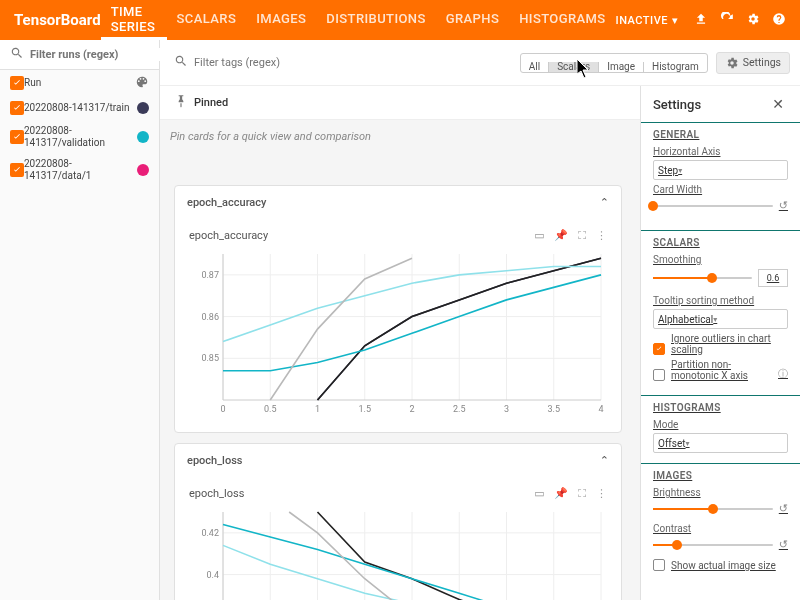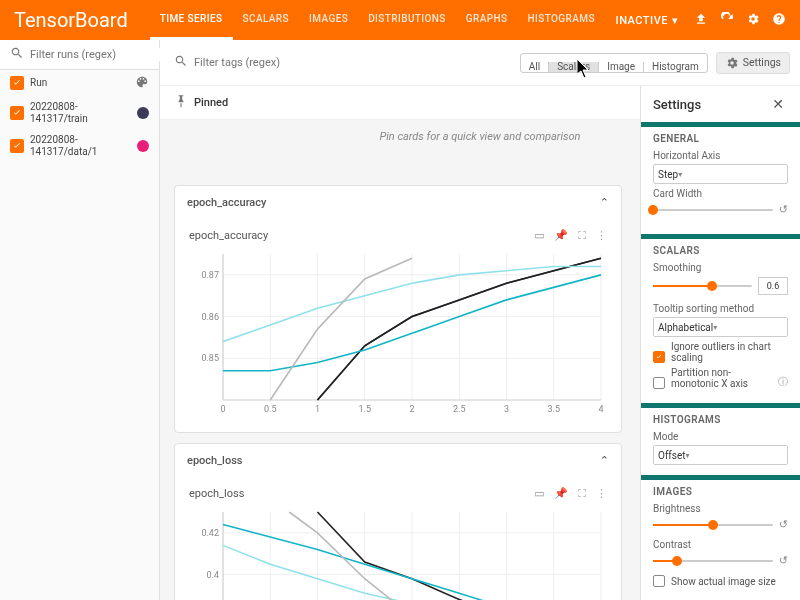--- a/index.html
+++ b/index.html
@@ -1,57 +1,57 @@
 <!DOCTYPE html>
 <html><head>
 <meta charset="utf-8">
 <style>
 * { box-sizing: border-box; margin: 0; padding: 0; font-family: Roboto, "Helvetica Neue", Arial, sans-serif; }
 body { width: 800px; height: 600px; overflow: hidden; background: #fff; font-size: 12px; color: #333; }
 .topbar { height: 40px; background: #ff6f00; color: #fff; display: flex; align-items: center; padding: 0 14px; }
-.brand { font-size: 20px; font-weight: 400; margin-right: 22px; }
+.brand { font-size: 15px; font-weight: 700; }
 .tabs { display: flex; height: 100%; }
-.tab { padding: 0 10px; font-size: 10px; font-weight: 500; letter-spacing: .4px; color: rgba(255,255,255,.82); display: flex; align-items: center; cursor: pointer; border-bottom: 3px solid transparent; }
+.tab { padding: 0 10px; font-size: 13px; font-weight: 500; letter-spacing: .4px; color: rgba(255,255,255,.82); display: flex; align-items: center; cursor: pointer; border-bottom: 3px solid transparent; }
 .tab.active { color: #fff; border-bottom-color: #fff; }
 .spacer { flex: 1; }
 .inactive-chip { font-size: 11px; font-weight: 500; letter-spacing: .5px; margin-right: 6px; display: flex; align-items: center; gap: 4px; cursor: pointer; }
 .topicons { display: flex; gap: 12px; margin-left: 10px; }
 .topicons svg { fill: #fff; cursor: pointer; }
 .layout { display: flex; height: 560px; }
 .sidebar { width: 160px; border-right: 1px solid #e0e0e0; background: #fafafa; }
 .filterrow { display: flex; align-items: center; gap: 6px; padding: 6px 10px; border-bottom: 1px solid #e0e0e0; background: #fff; height: 30px; }
-.filterrow input { border: none; outline: none; font-size: 11px; flex: 1; color: #555; }
-.runrow { display: flex; align-items: center; padding: 5px 10px; gap: 6px; font-size: 10px; color: #444; }
+.filterrow input { border: none; outline: none; font-size: 11px; flex: 1; color: #555; font-weight: bold; }
+.runrow { display: flex; align-items: center; padding: 5px 10px; font-size: 10px; color: #444; }
 .chk { width: 14px; height: 14px; background: #ff6f00; border-radius: 2px; display: flex; align-items: center; justify-content: center; flex: none; }
 .chk svg { fill: #fff; }
 .runlabel { flex: 1; line-height: 1.15; }
 .runcolor { width: 12px; height: 12px; border-radius: 50%; flex: none; }
 .main { flex: 1; display: flex; flex-direction: column; overflow: hidden; }
 .toprow { display: flex; align-items: center; gap: 8px; padding: 6px 10px 6px 14px; border-bottom: 1px solid #eee; height: 46px; }
 .searchtag { flex: 1; display: flex; align-items: center; gap: 6px; }
 .searchtag input { border: none; outline: none; font-size: 11px; flex: 1; }
 .pillgroup { display: flex; border: 1px solid #ccc; border-radius: 3px; height: 20px; }
 .pill { font-size: 10px; color: #555; padding: 2px 8px; border-right: 1px solid #ccc; display: flex; align-items: center; cursor: pointer; margin-top: 8px; }
 .pill:last-child { border-right: none; }
 .pill.active { background: #e0e0e0; }
 .settingsbtn { display: flex; align-items: center; gap: 4px; background: #eee; border: 1px solid #ddd; border-radius: 3px; padding: 3px 8px; font-size: 10.5px; color: #555; cursor: pointer; }
 .content { flex: 1; overflow: auto; background: #f5f5f5; position: relative; }
 .pinned { display: flex; align-items: center; gap: 6px; padding: 8px 14px; background: #fff; border-bottom: 1px solid #eee; font-size: 11px; font-weight: 500; }
-.pinmsg { text-align: center; font-style: italic; color: #888; padding: 10px; font-size: 11px; }
+.pinmsg { text-align: left; font-style: italic; color: #888; padding: 10px; font-size: 11px; }
 .card { margin: 10px 14px; background: #fff; border: 1px solid #e0e0e0; border-radius: 4px; }
 .cardhead { display: flex; align-items: center; justify-content: space-between; padding: 10px 12px; font-size: 11px; font-weight: 500; color: #555; cursor: pointer; }
 .chartwrap { padding: 10px 14px 14px; }
 .charthead { display: flex; align-items: center; justify-content: space-between; font-size: 11px; color: #555; margin-bottom: 6px; }
 .charticons { display: flex; gap: 10px; color: #999; }
 .charticons span { cursor: pointer; }
 .chart { width: 100%; height: 170px; position: relative; }
 .panel { position: absolute; right: 0; top: 0; width: 160px; height: 530px; background: #fff; border-left: 1px solid #e0e0e0; overflow: auto; padding-bottom: 20px;}
 .panelhead { display: flex; align-items: center; justify-content: space-between; padding: 10px 12px; font-size: 13px; font-weight: 500; }
 .panelhead .close { cursor: pointer; font-size: 14px; color: #555; padding:0 4px;}
-.section { padding: 6px 12px 10px; border-top: 5px solid #0f766e; }
+.section { padding: 6px 12px 10px; border-top: 1px solid #0f766e; text-decoration: underline; }
 .sectitle { font-size: 10px; font-weight: 600; color: #666; letter-spacing: .4px; margin-bottom: 6px; }
 .label { font-size: 10px; color: #666; margin: 4px 0 3px; }
 .sel { width: 100%; border: 1px solid #ccc; font-size: 10px; padding: 3px 4px; border-radius: 2px; background:#fff; height:20px; display:flex; align-items:center; justify-content:flex-start;}
 .sel::after{content:"▾"; color:#888; font-size:8px;}
 .sliderrow { display: flex; align-items: center; gap: 6px; margin: 4px 0 8px; }
 .slider { flex: 1; height: 2px; background: #ccc; position: relative; border-radius: 1px; }
 .slider .fill { position: absolute; height: 100%; background: #ff6f00; left: 0; }
 .slider .thumb { position: absolute; width: 10px; height: 10px; background: #ff6f00; border-radius: 50%; top: -4px; transform: translateX(-50%); cursor: pointer; }
 .valbox { width: 30px; height: 18px; border: 1px solid #ccc; font-size: 9px; text-align: center; line-height: 16px; }
 .reseticon { color: #888; font-size: 11px; cursor: pointer; }
@@ -119,20 +119,29 @@
             </svg></span>
         </div>
         <div class="runrow">
           <div class="chk">
             <svg width="10" height="10" viewBox="0 0 24 24">
               <path d="M9 16l-4-4 1.4-1.4L9 13.2l8.6-8.6L19 6l-10 10z"></path>
             </svg>
           </div>
   <div class="runlabel">20220808-141317/train</div>
           <div class="runcolor" style="background:#3b3b59"></div>
+        </div>
+        <div class="runrow">
+          <div class="chk">
+            <svg width="10" height="10" viewBox="0 0 24 24">
+              <path d="M9 16l-4-4 1.4-1.4L9 13.2l8.6-8.6L19 6l-10 10z"></path>
+            </svg>
+          </div>
+  <div class="runlabel">20220808-141317/validation</div>
+          <div class="runcolor" style="background:#12b5c7"></div>
         </div>
         <div class="runrow">
           <div class="chk">
             <svg width="10" height="10" viewBox="0 0 24 24">
               <path d="M9 16l-4-4 1.4-1.4L9 13.2l8.6-8.6L19 6l-10 10z"></path>
             </svg>
           </div>
   <div class="runlabel">20220808-141317/data/1</div>
           <div class="runcolor" style="background:#e91e78"></div>
         </div>

